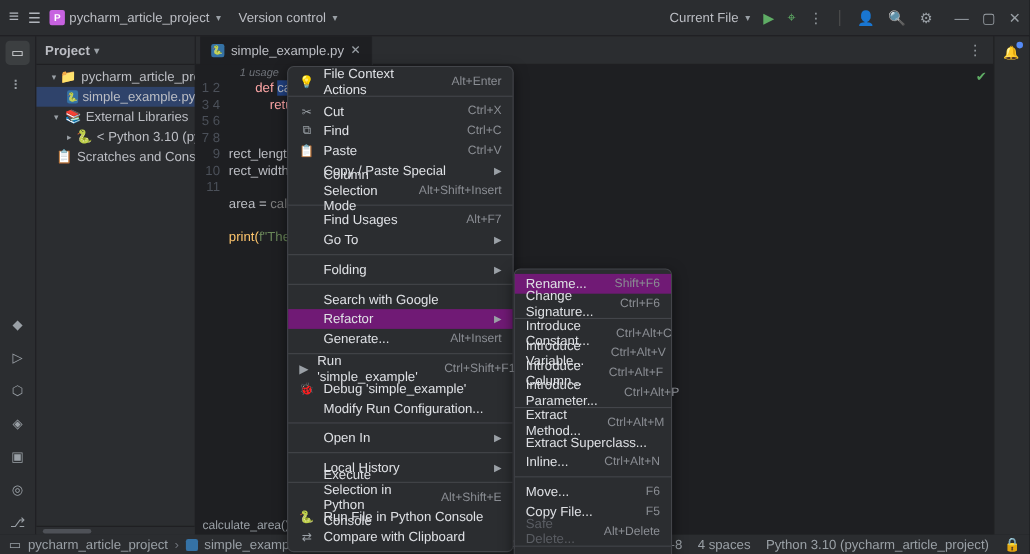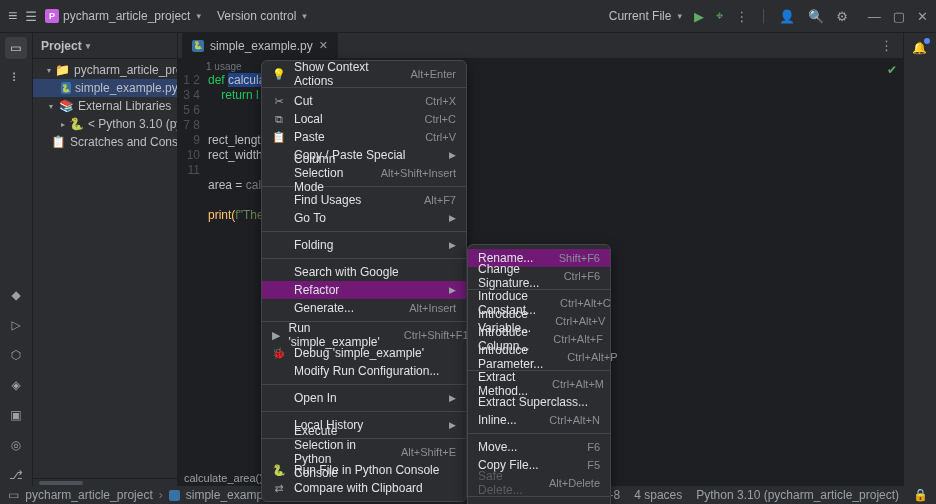--- a/index.html
+++ b/index.html
@@ -41,25 +41,25 @@
 .t-py{ width:12px;height:12px;display:inline-flex;align-items:center;justify-content:center;background:#3572A5;border-radius:2px;font-size:8px;color:#fff;}
 .hscroll{height:8px;background:#2b2d30;border-top:1px solid #1e1f22;position:relative;margin-top:auto;}
 .hscroll::before{content:'';position:absolute;left:6px;top:2px;width:44px;height:4px;background:#4e5157;border-radius:3px;}
 
 
 .editor { position:absolute; left:178px; right:33px; top:33px; bottom:18px; background:#1e1f22; }
 .tabs { height:26px; display:flex; align-items:center; background:#2b2d30; border-bottom:1px solid #1e1f22; padding-left:4px;}
 .tab { height:26px; display:flex; align-items:center; gap:6px; padding:0 10px; background:#1e1f22; border-right:1px solid #2b2d30;}
 .tab .close{color:#9aa0a6;font-size:11px;}
 .tabs-right{margin-left:auto;display:flex;gap:10px;padding-right:10px;}
-.gutterbar{height:14px;padding-left:28px;font-size:10px;color:#6f737a;display:flex;align-items:center;}
+.gutterbar{height:14px;padding-left:40px;font-size:10px;color:#6f737a;display:flex;align-items:center;font-style:italic;}
 .code { display:flex; font-family: "JetBrains Mono","Consolas",monospace; font-size:12px; line-height:15px; padding-top:0;}
 .lnos { width:30px; text-align:right; color:#4b5059; padding-right:8px;}
 .src { white-space:pre; }
-.kw{color:#22c55e;} .fn{color:#ffc66d;} .sel-code{background:#214283;color:#bcbec4;} .str{color:#6a8759;} .dim2{color:#808080;}
+.kw{color:#fca5a5;margin-left:24px;} .fn{color:#ffc66d;} .sel-code{background:#214283;color:#bcbec4;} .str{color:#6a8759;} .dim2{color:#808080;}
 .validate{position:absolute;right:6px;top:30px;color:#5fad65;font-size:12px;}
 .breadcrumb{position:absolute;left:6px;bottom:2px;color:#9aa0a6;font-size:11px;}
 
 
 .status { position:absolute; left:0; right:0; bottom:0; height:18px; background:#2b2d30; display:flex; align-items:center; padding:0 8px; gap:6px; font-size:11px; color:#9aa0a6;}
 .status .sr{margin-left:auto;display:flex;gap:14px;}
 .crumb-py{width:11px;height:11px;background:#3572A5;border-radius:2px;display:inline-block;}
 
 
 .menu{position:absolute;background:#2b2d30;border:1px solid #43454a;box-shadow:0 4px 12px rgba(0,0,0,0.5);padding:4px 0;border-radius:6px;z-index:50;}
@@ -200,32 +200,32 @@
 <span>area = </span><span class="dim2">calcul</span>
 
 <span class="fn">print(</span><span class="str">f"The a</span></div>
   </div>
   <div class="breadcrumb">calculate_area()</div>
 </div>
 
 <div class="menu" id="menu1">
   <div class="menu-row">
       <span class="mk">💡</span>
-      <span class="lbl">Show Context Actions</span>
+      <span class="lbl">File Context Actions</span>
       <span class="sc">Alt+Enter</span>
     </div>
   <div class="menu-sep"></div>
   <div class="menu-row">
       <span class="mk">✂</span>
       <span class="lbl"><span>Cut</span></span>
       <span class="sc">Ctrl+X</span>
     </div>
   <div class="menu-row">
       <span class="mk">⧉</span>
-      <span class="lbl">Local</span>
+      <span class="lbl">Find</span>
       <span class="sc">Ctrl+C</span>
     </div>
   <div class="menu-row">
       <span class="mk">📋</span>
       <span class="lbl">Paste</span>
       <span class="sc">Ctrl+V</span>
     </div>
   <div class="menu-row">
       <span class="mk"></span>
       <span class="lbl">Copy / Paste Special</span>

